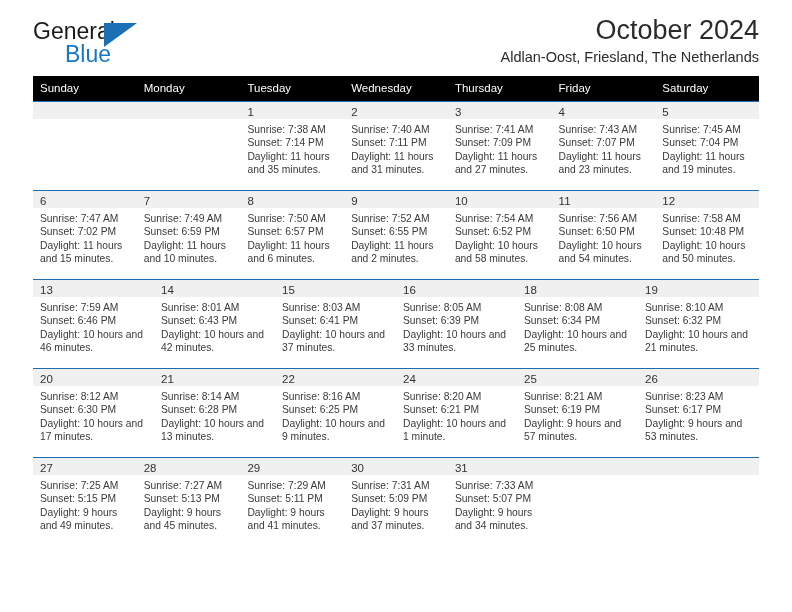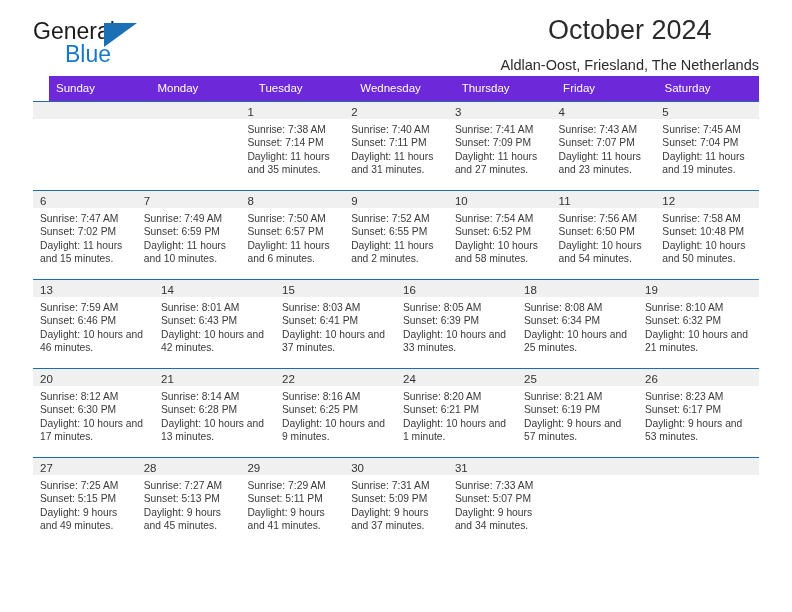--- a/index.html
+++ b/index.html
@@ -69,39 +69,37 @@
     right: 0;
     top: 14px;
     text-align: right;
   }
   .cal-title {
     font-size: 27px;
     color: #2b2b2b;
     font-weight: normal;
     line-height: 32px;
     white-space: nowrap;
-    text-align: center;
   }
   .cal-subtitle {
     font-size: 14.5px;
     color: #2b2b2b;
     line-height: 20px;
-    margin-top: 9px;
+    margin-top: 1px;
     white-space: nowrap;
   }
 
   
   .calendar {
     margin: 0 33px;
     width: 726px;
   }
   .weekday-row {
     display: flex;
-    background: #6d28d9;
-    margin-left: 16px;
+    background: #000000;
   }
   .weekday {
     flex: 1 1 0;
     color: #ffffff;
     font-size: 11.5px;
     padding: 5px 0 6px 7px;
     line-height: 14px;
     white-space: nowrap;
   }
   .week-row {

